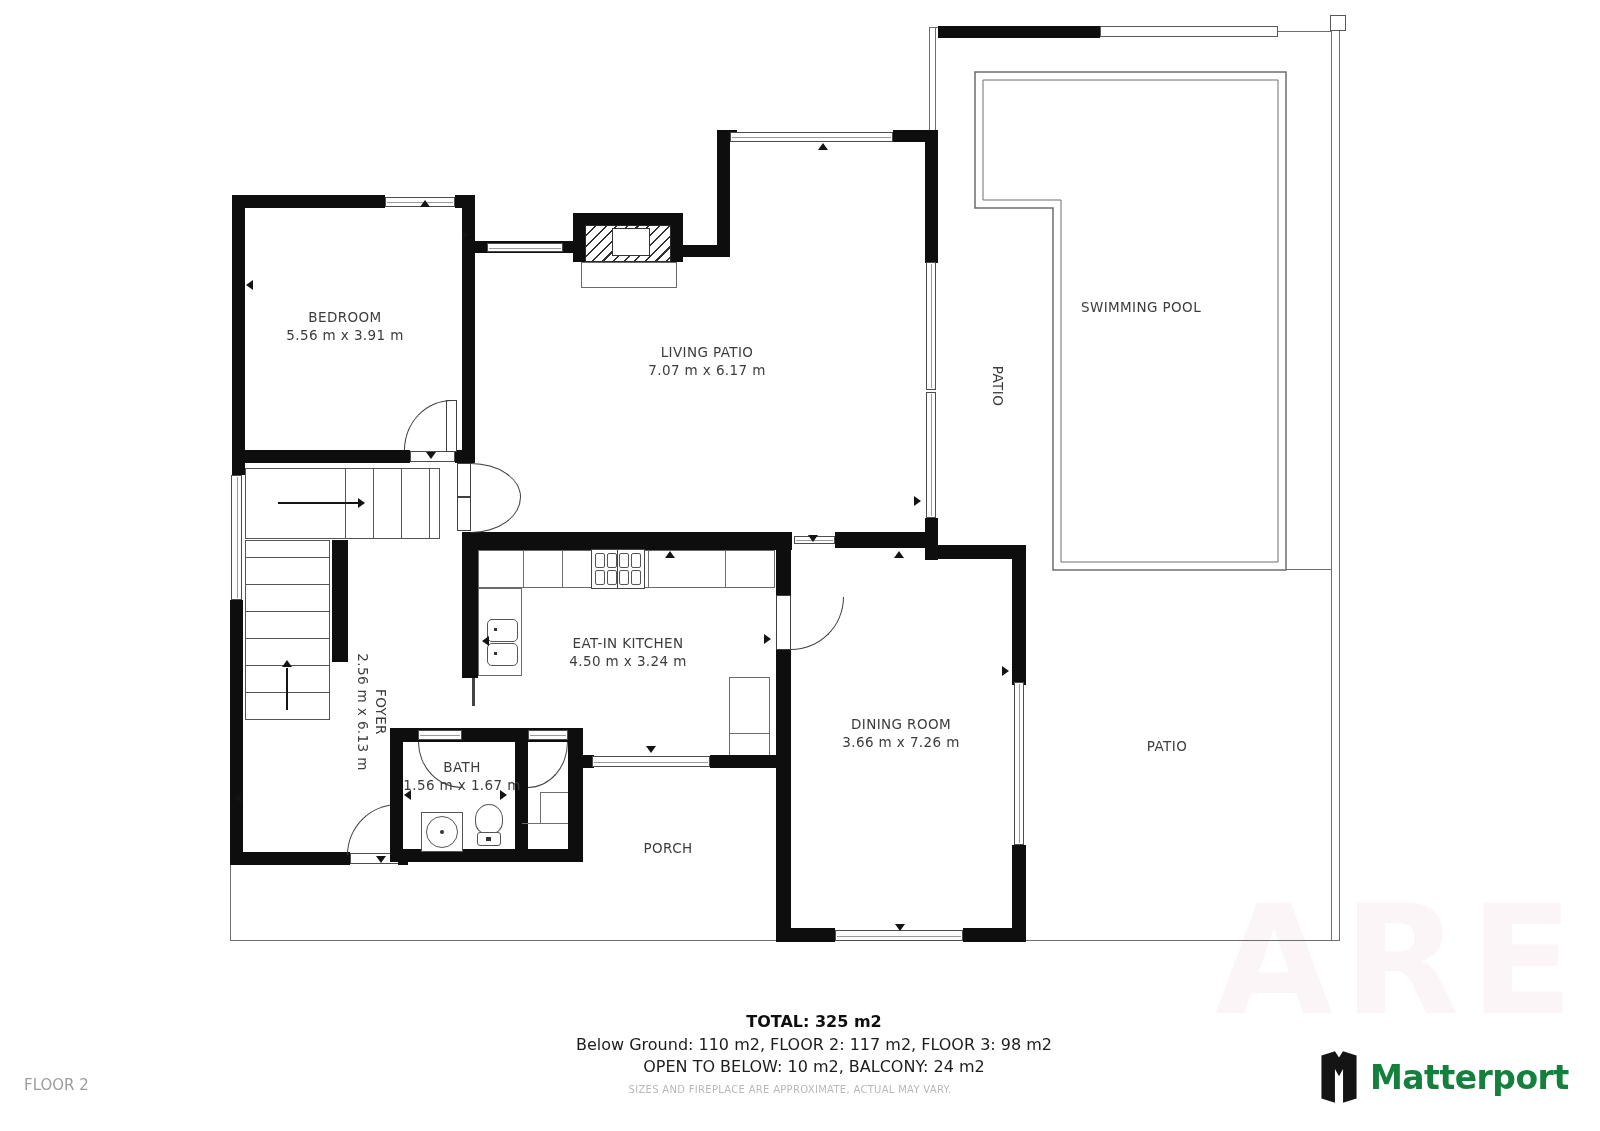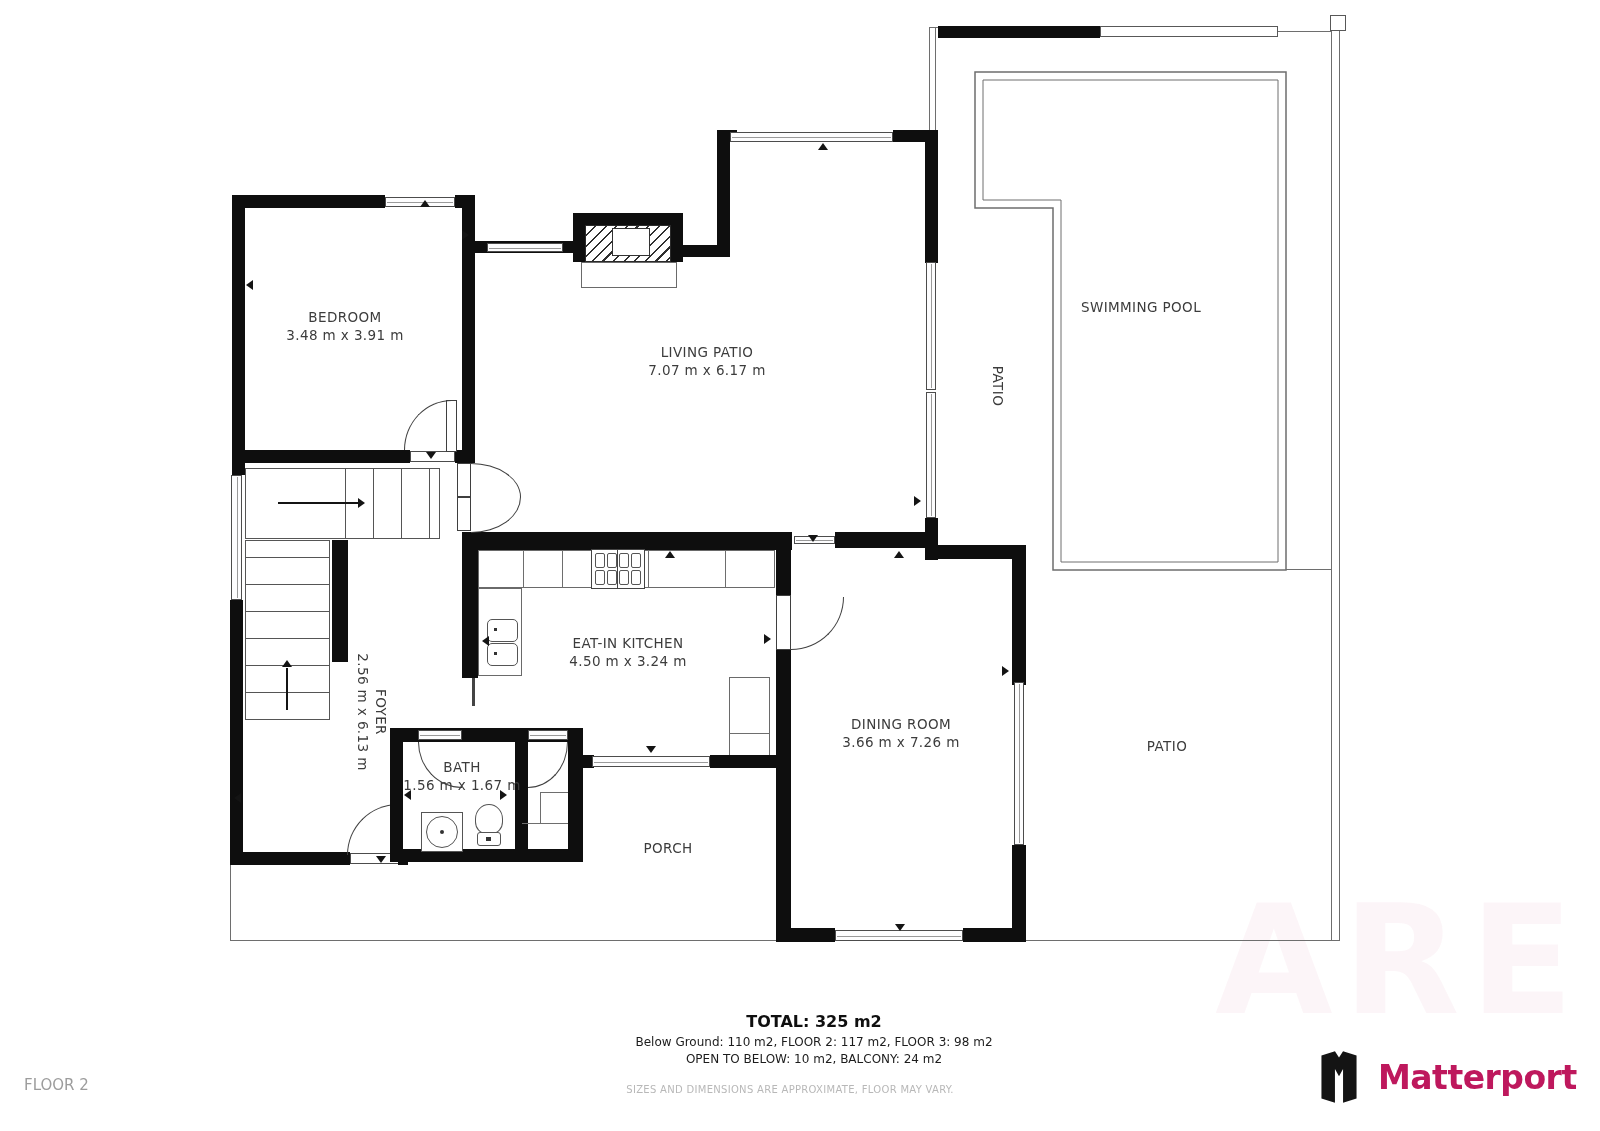--- a/index.html
+++ b/index.html
@@ -23,25 +23,25 @@
           font-size:13.5px;line-height:1.32;letter-spacing:.4px;white-space:nowrap;}
   .rlabel.rot{transform:translate(-50%,-50%) rotate(90deg);}
   .stairs{position:absolute;border:1px solid #555;box-sizing:border-box;background:#fff;}
   .treads-v{position:absolute;inset:0;background:repeating-linear-gradient(90deg,transparent 0 27px,#555 27px 28px);}
   .treads-h{position:absolute;inset:0;background:repeating-linear-gradient(0deg,transparent 0 26px,#555 26px 27px);}
   .sline{position:absolute;background:#141414;}
   .fixture{position:absolute;border:1px solid #555;box-sizing:border-box;background:#fff;}
   .watermark{position:absolute;font-weight:bold;color:#be185d;opacity:.04;letter-spacing:10px;}
   .footer{position:absolute;left:0;width:1566px;text-align:center;color:#1c1c1c;margin-left:31px;}
   .f-total{font-size:16px;font-weight:bold;color:#0f0f0f;}
-  .f-line{font-size:12px;margin-top:3.5px;}
+  .f-line{font-size:16px;margin-top:3.5px;}
   .floor-tag{position:absolute;color:#9c9c9c;font-size:15px;}
   .disclaimer{position:absolute;left:0;width:1580px;text-align:center;color:#b8b8b8;font-size:10px;letter-spacing:.3px;}
   .brand{position:absolute;display:flex;align-items:center;}
-  .brand-text{font-size:33px;font-weight:bold;color:#be185d;letter-spacing:-.5px;margin-left:16px;text-align:center;}
+  .brand-text{font-size:33px;font-weight:bold;color:#15803d;letter-spacing:-.5px;margin-left:8px;text-align:center;}
 </style>
 </head>
 <body>
 
 <div class="canvas">
 
   <div class="watermark" style="left:1215px;top:872px;font-size:152px;">ARE</div>
 
   <svg width="1600" height="1131" style="position:absolute;left:0;top:0;pointer-events:none;">
     <path d="M975,72 H1286 V570 H1053 V208 H975 Z" fill="none" stroke="#6e6e6e" stroke-width="1.5"></path>
@@ -65,21 +65,21 @@
   <div class="win win-h" style="left:385px;top:197px;width:70px;height:10px;"></div>
   <div class="wall" style="left:455px;top:195px;width:20px;height:13px;"></div>
   <div class="wall" style="left:462px;top:195px;width:13px;height:268px;"></div>
   <div class="wall" style="left:232px;top:450px;width:178px;height:13px;"></div>
   <div class="thr" style="left:410px;top:451px;width:45px;height:11px;"></div>
   <div class="wall" style="left:455px;top:450px;width:20px;height:13px;"></div>
   <div class="leaf" style="left:446px;top:400px;width:11px;height:52px;"></div>
   <div class="arc" style="left:404px;top:400px;width:48px;height:50px;border-left-width:1.5px;border-top-width:1.5px;border-top-left-radius:100% 100%;"></div>
   <div class="rlabel" style="left:345px;top:327px;">
     <div>BEDROOM</div>
-    <div>3.48 m x 3.91 m</div>
+    <div>5.56 m x 3.91 m</div>
   </div>
 
   <div class="wall" style="left:475px;top:241px;width:110px;height:12px;"></div>
   <div class="win win-h" style="left:487px;top:243px;width:76px;height:9px;"></div>
 
   <div class="wall" style="left:573px;top:213px;width:110px;height:12px;"></div>
   <div class="wall" style="left:573px;top:225px;width:12px;height:37px;"></div>
   <div class="wall" style="left:671px;top:225px;width:12px;height:37px;"></div>
   <div style="position:absolute;left:585px;top:225px;width:86px;height:37px;border:1px solid #2a2a2a;box-sizing:border-box;
               background:repeating-linear-gradient(135deg,#fff 0 6px,#2f2f2f 6px 7.5px);"></div>
@@ -244,21 +244,21 @@
   <div class="tri left" style="left:234px;top:793px;"></div>
   <div class="tri left" style="left:404px;top:790px;"></div>
   <div class="tri right" style="left:500px;top:790px;"></div>
 
   <div class="footer" style="top:1012px;">
     <div class="f-total">TOTAL: 325 m2</div>
     <div class="f-line">Below Ground: 110 m2, FLOOR 2: 117 m2, FLOOR 3: 98 m2</div>
     <div class="f-line">OPEN TO BELOW: 10 m2, BALCONY: 24 m2</div>
   </div>
   <div class="floor-tag" style="left:24px;top:1076px;">FLOOR 2</div>
-  <div class="disclaimer" style="top:1084px;">SIZES AND DIMENSIONS ARE APPROXIMATE, FLOOR MAY VARY.</div>
+  <div class="disclaimer" style="top:1084px;">SIZES AND FIREPLACE ARE APPROXIMATE, ACTUAL MAY VARY.</div>
 
   <div class="brand" style="left:1316px;top:1050px;">
     <svg width="46" height="54" viewBox="0 0 32 40">
       <path d="M3 4 L13 1 L16 5.5 L19 1 L29 4 L29 36 L19 39 L19 14 L16 19.5 L13 14 L13 39 L3 36 Z" fill="#141414"></path>
     </svg>
     <span class="brand-text">Matterport</span>
   </div>
 
 </div>
 

